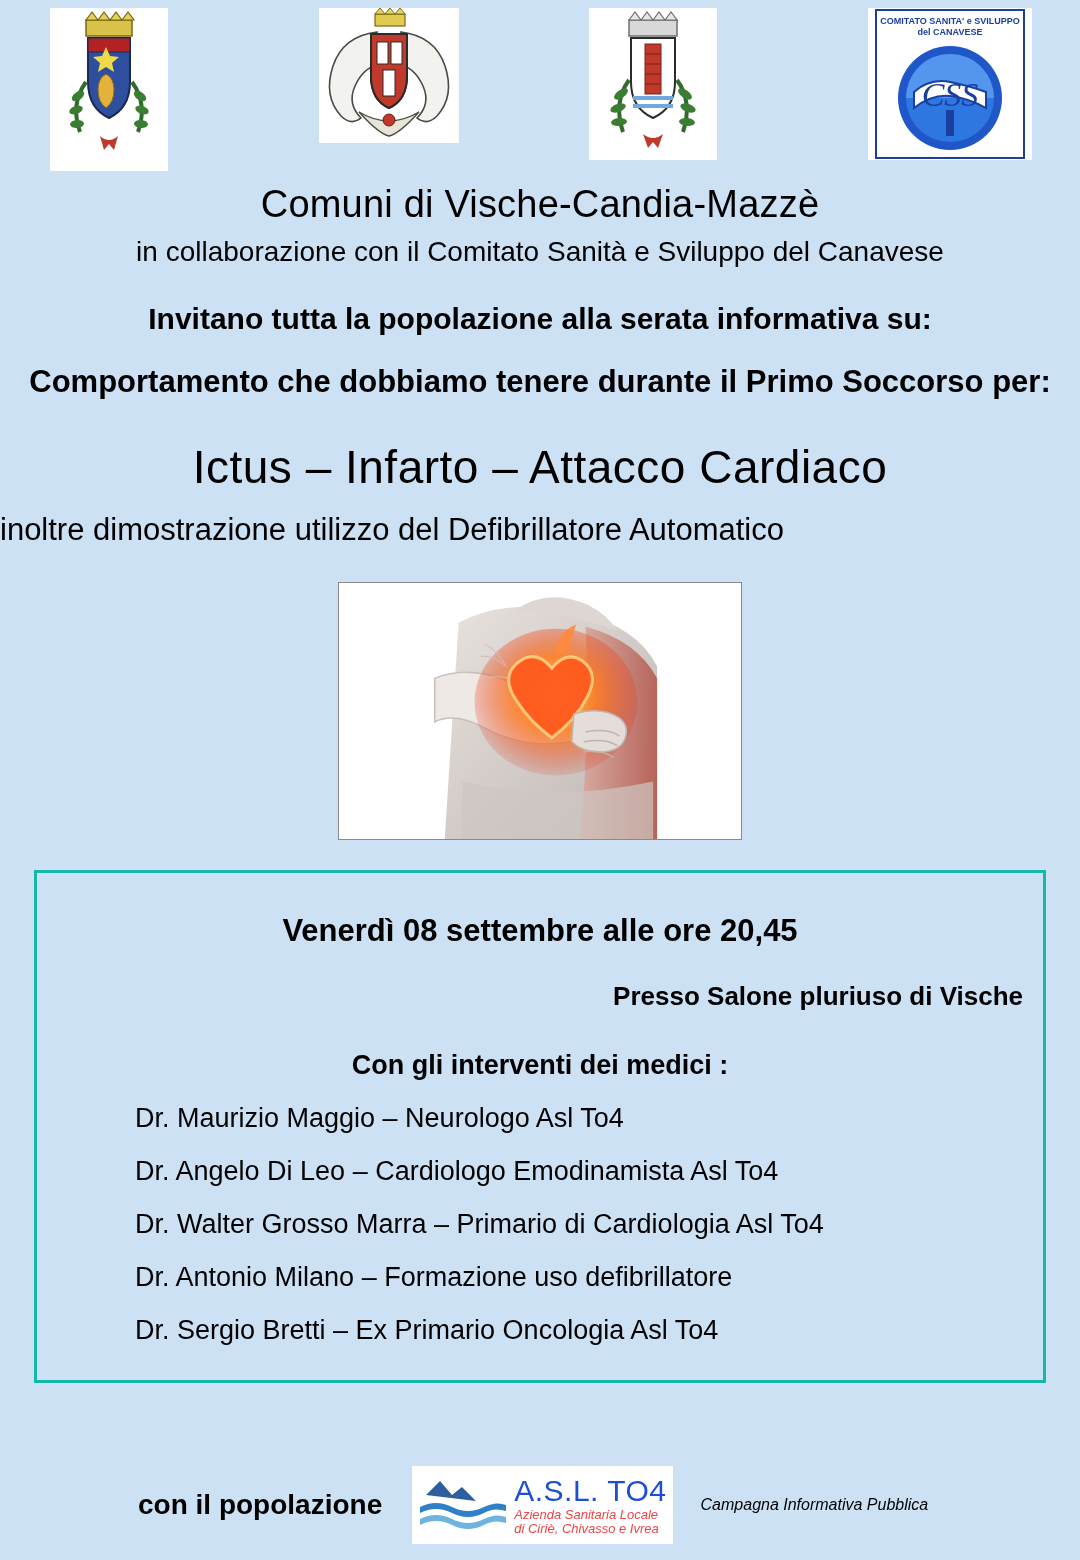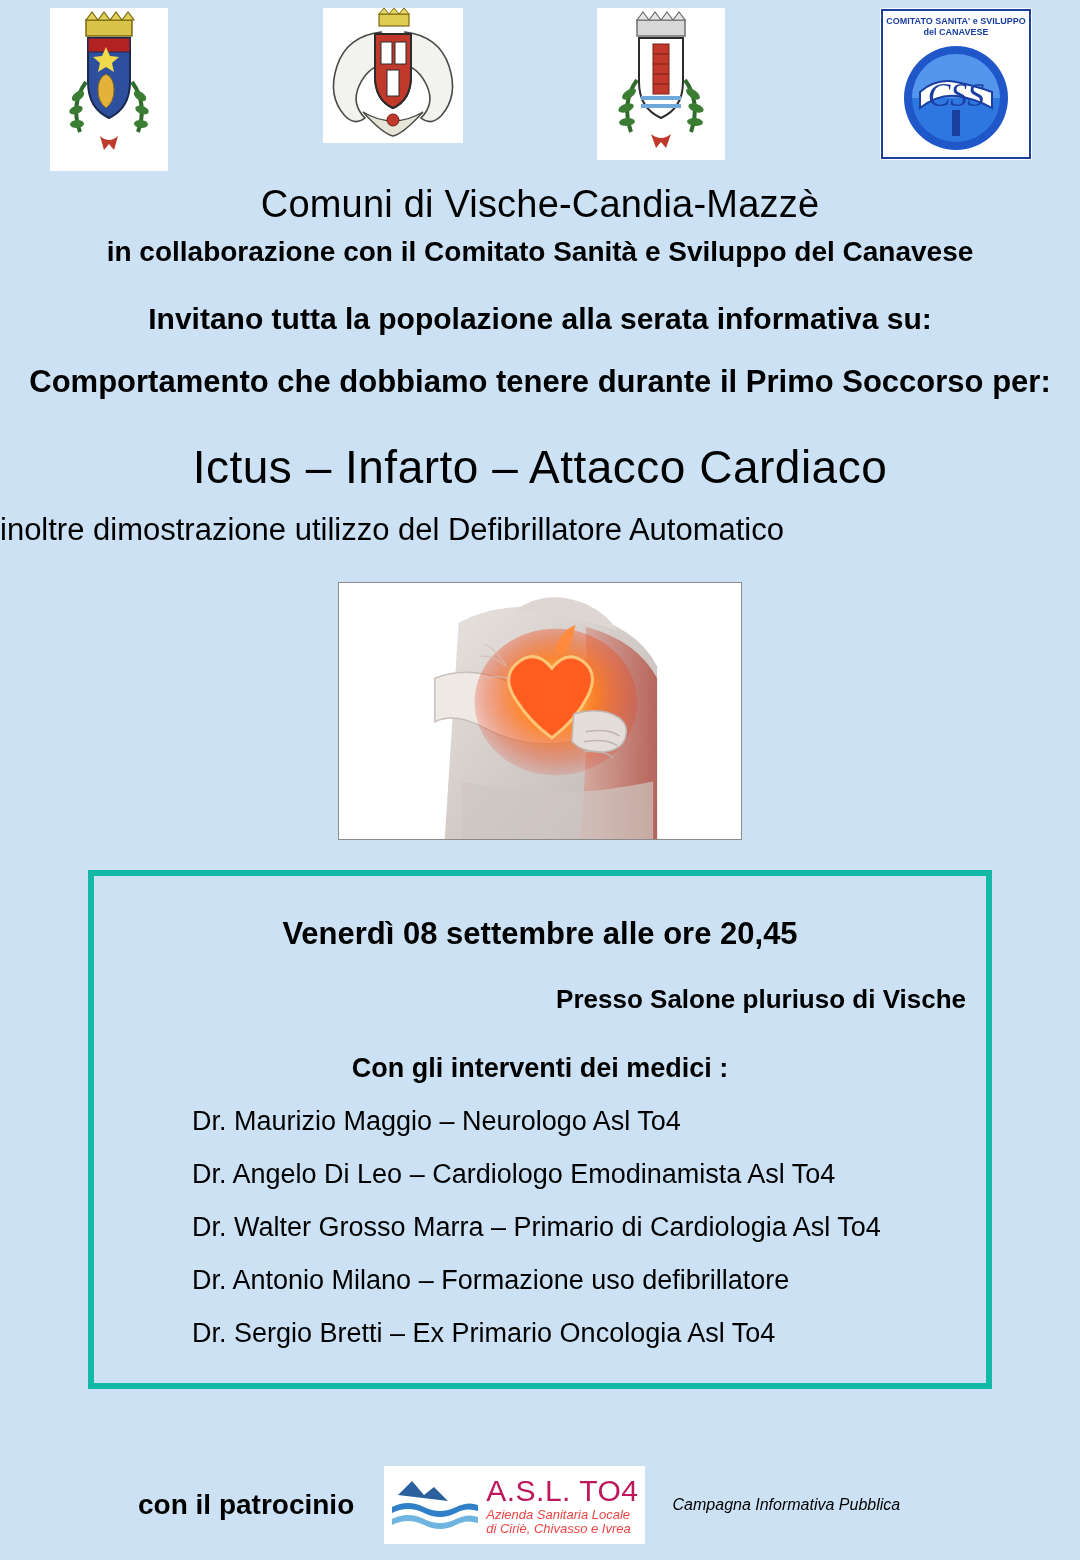--- a/index.html
+++ b/index.html
@@ -34,36 +34,36 @@
   .logo-box {
     background: #ffffff;
     display: flex;
     align-items: center;
     justify-content: center;
     box-sizing: border-box;
   }
   .logo-vische { width: 118px; height: 163px; margin-left: 10px; }
   .logo-candia { width: 140px; height: 135px; margin-left: 20px; }
   .logo-mazze  { width: 128px; height: 152px; margin-right: 20px; }
-  .logo-comitato { width: 152px; height: 152px; margin-right: 8px; }
+  .logo-comitato { width: 164px; height: 152px; margin-right: 8px; }
 
   svg { display: block; }
 
   
   .t-comuni {
     text-align: center;
     font-size: 38px;
     font-weight: normal;
     letter-spacing: 0.2px;
     margin-top: 8px;
   }
   .t-collab {
     text-align: center;
     font-size: 28px;
-    font-weight: bold;
+    font-weight: normal;
     margin-top: 10px;
   }
   .t-invitano {
     text-align: center;
     font-size: 30px;
     font-weight: bold;
     margin-top: 34px;
   }
   .t-comportamento {
     text-align: center;
@@ -93,23 +93,23 @@
     background: #ffffff;
     border: 1px solid #8a8a8a;
     box-sizing: border-box;
     overflow: hidden;
     position: relative;
   }
 
   
   .infobox {
     margin: 30px auto 0 auto;
-    width: 904px;
-    box-sizing: border-box;
-    border: 6px solid #14b8a6;
+    width: 1012px;
+    box-sizing: border-box;
+    border: 3px solid #14b8a6;
     padding: 40px 20px 34px 20px;
   }
   .ib-date {
     text-align: center;
     font-size: 31px;
     font-weight: bold;
   }
   .ib-place {
     text-align: right;
     font-size: 26px;
@@ -155,21 +155,21 @@
     background: #ffffff;
     margin-left: 30px;
     padding: 4px 6px 4px 4px;
     height: 78px;
     box-sizing: border-box;
   }
   .asl-wave { width: 92px; height: 64px; flex: none; }
   .asl-text { margin-left: 6px; line-height: 1.05; }
   .asl-title {
     font-size: 30px;
-    color: #be185d;
+    color: #1d4ed8;
     letter-spacing: 0.5px;
   }
   .asl-sub1, .asl-sub2 {
     font-size: 13px;
     color: #ef4444;
     font-style: italic;
   }
   .asl-sub1 { margin-top: 2px; }
   .campagna {
     font-size: 16px;
@@ -340,21 +340,21 @@
     <div class="doctors">
       <div class="doctor">Dr. Maurizio Maggio – Neurologo Asl To4</div>
       <div class="doctor">Dr. Angelo Di Leo – Cardiologo Emodinamista Asl To4</div>
       <div class="doctor">Dr. Walter Grosso Marra – Primario di Cardiologia  Asl To4</div>
       <div class="doctor">Dr. Antonio Milano – Formazione uso defibrillatore</div>
       <div class="doctor">Dr. Sergio Bretti – Ex Primario Oncologia Asl To4</div>
     </div>
   </div>
 
   <div class="footer">
-    <div class="patrocinio">con il patrocinio</div>
+    <div class="patrocinio">con il popolazione</div>
 
     <div class="asl">
       <svg class="asl-wave" viewBox="0 0 92 64">
         <path d="M10 22 l14 -14 l12 14 l10 -8 l14 14 z" fill="#2b5f9e"></path>
         <path d="M4 34 q16 -8 32 0 q16 8 32 0 q12 -6 22 -2 l0 6 q-12 -4 -22 2 q-16 8 -32 0 q-16 -8 -32 0 z" fill="#2f80c8"></path>
         <path d="M4 46 q16 -8 32 0 q16 8 32 0 q12 -6 22 -2 l0 6 q-12 -4 -22 2 q-16 8 -32 0 q-16 -8 -32 0 z" fill="#6fb4e0"></path>
       </svg>
       <div class="asl-text">
         <div class="asl-title">A.S.L. TO4</div>
         <div class="asl-sub1">Azienda Sanitaria Locale</div>

